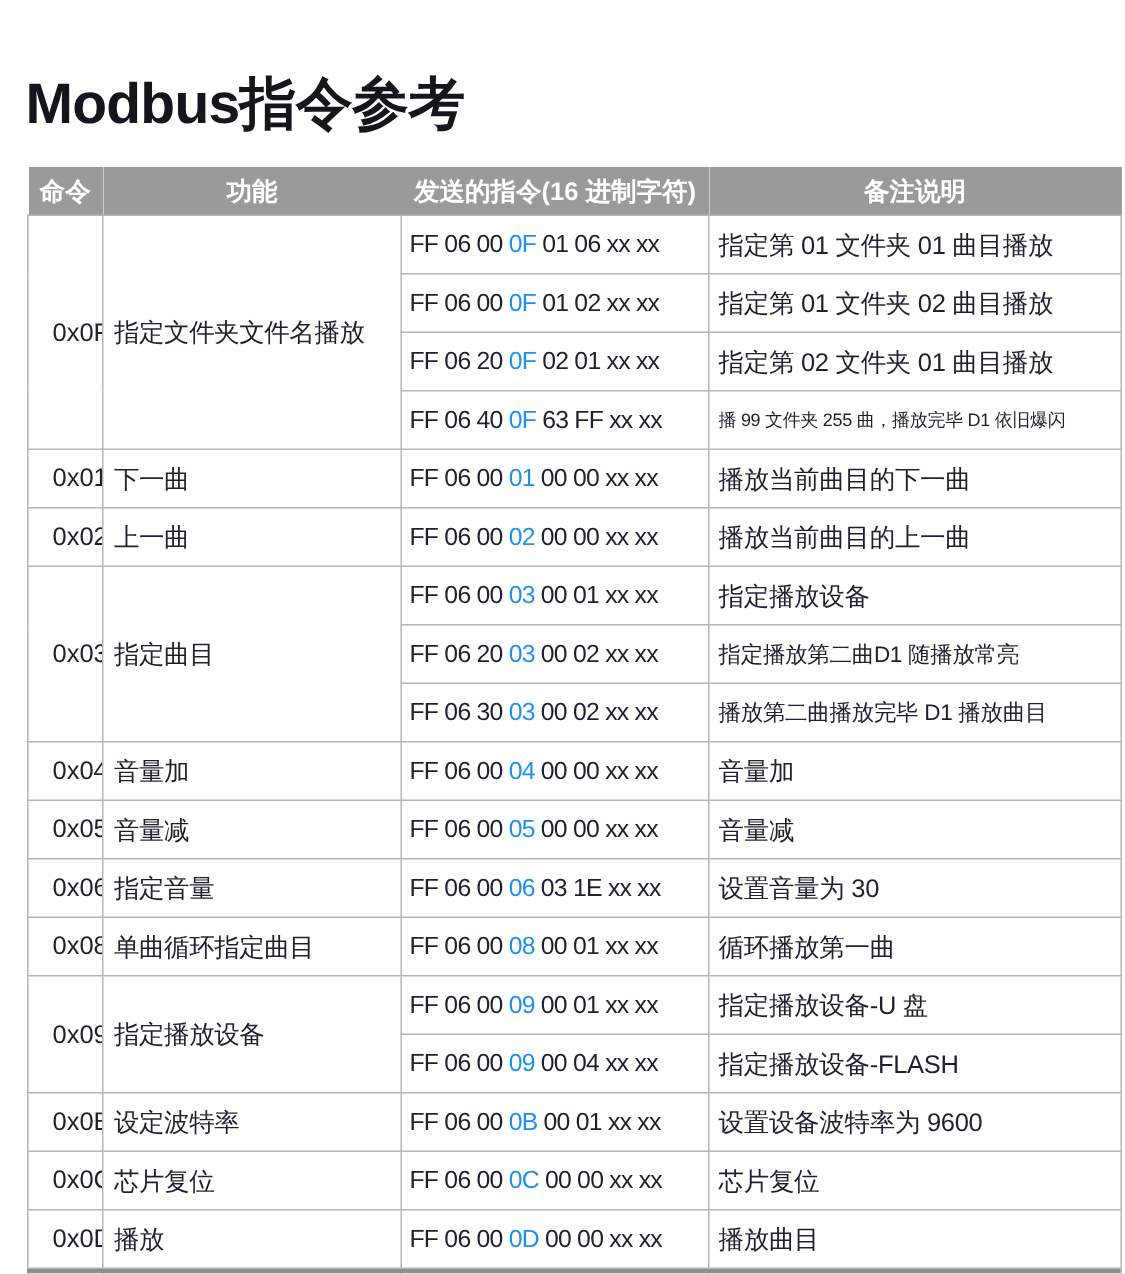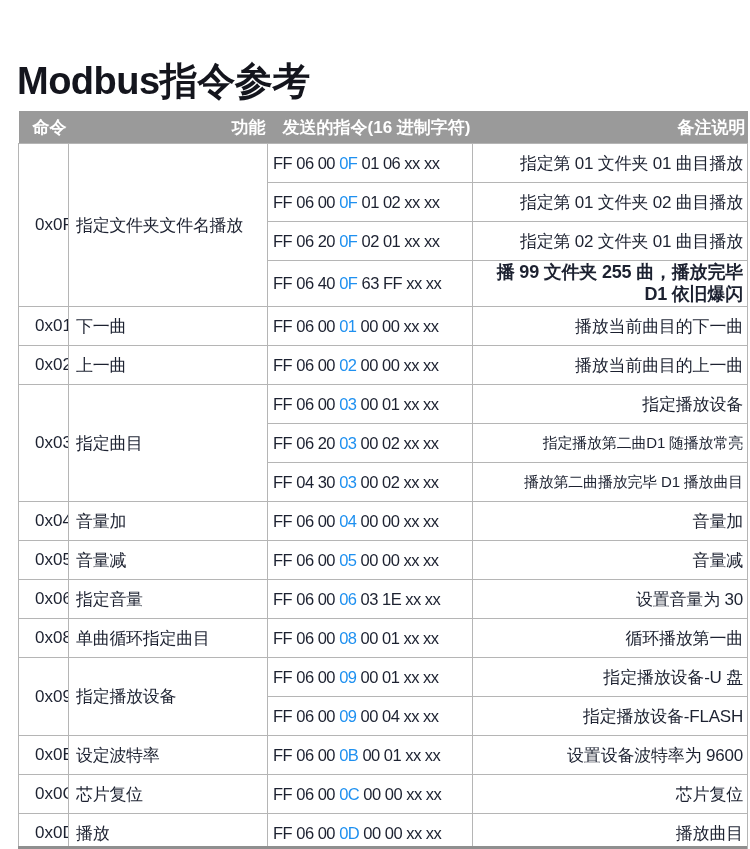--- a/index.html
+++ b/index.html
@@ -2,50 +2,50 @@
 <html><head>
 <meta charset="utf-8">
 <style>
   html,body{margin:0;padding:0;}
   body{
     width:750px;height:849px;background:#ffffff;position:relative;overflow:hidden;
     font-family:"Liberation Sans","DejaVu Sans",sans-serif;
     color:var(--body-text,#1c2130);
   }
   .page-title{
-    position:absolute;left:17px;top:56px;margin:0;
+    position:absolute;left:17px;top:44px;margin:0;
     font-size:38px;font-weight:bold;color:#14151d;letter-spacing:-0.5px;
     white-space:nowrap;
   }
   table.cmd-table{
     position:absolute;left:18px;top:111px;width:729px;
     border-collapse:collapse;table-layout:fixed;
   }
   col.c1{width:50px;} col.c2{width:199px;} col.c3{width:205px;} col.c4{width:275px;}
   .cmd-table th{
     background:var(--header-bg,#9a9a9a);color:var(--header-text,#ffffff);
-    font-size:17px;font-weight:bold;height:32px;text-align:right;
+    font-size:17px;font-weight:bold;height:32px;text-align:center;
     border:none;padding:0 2px;white-space:nowrap;overflow:hidden;
   }
   .cmd-table td{
     border:1px solid var(--border,#b5b5b5);
     height:36px;font-size:17px;vertical-align:middle;
     padding:1px 4px 1px 6px;overflow:hidden;
     background:#ffffff;
   }
   td.cell-cmd{padding-left:16px;white-space:nowrap;}
   td.cell-func{padding-left:7px;letter-spacing:-0.3px;white-space:nowrap;}
   td.cell-hex{
     padding-left:5px;padding-right:2px;white-space:nowrap;
     font-size:16.5px;letter-spacing:-0.5px;font-weight:500;
   }
   td.cell-hex .hi{color:var(--accent,#1e90f0);}
-  td.cell-note{padding-left:6px;letter-spacing:-0.2px;white-space:nowrap;text-align:right;}
+  td.cell-note{padding-left:6px;letter-spacing:-0.2px;white-space:nowrap;}
   td.cell-note.small{font-size:15px;margin-top:48px;}
-  td.cell-note.xsmall{font-size:18px;line-height:1.2;white-space:normal;font-weight:bold;}
+  td.cell-note.xsmall{font-size:12px;line-height:1.2;white-space:normal;}
   .bottom-cut{
     position:absolute;left:18px;top:846px;width:729px;height:3px;
     background:#8f8f8f;
   }
 </style>
 </head>
 <body style="--header-bg: #9a9a9a; --header-text: #ffffff; --body-text: #1c2130; --accent: #1e90f0; --border: #b5b5b5;">
 
 <h1 class="page-title">Modbus指令参考</h1>
 
@@ -99,21 +99,21 @@
         <td class="cell-cmd" rowspan="3">0x03</td>
         <td class="cell-func" rowspan="3">指定曲目</td>
         <td class="cell-hex"><span>FF 06 00 </span><span class="hi">03</span><span> 00 01 xx xx</span></td>
         <td class="cell-note">指定播放设备</td>
       </tr>
       <tr>
         <td class="cell-hex"><span>FF 06 20 </span><span class="hi">03</span><span> 00 02 xx xx</span></td>
         <td class="cell-note small">指定播放第二曲D1 随播放常亮</td>
       </tr>
       <tr>
-        <td class="cell-hex"><span>FF 04 30 </span><span class="hi">03</span><span> 00 02 xx xx</span></td>
+        <td class="cell-hex"><span>FF 06 30 </span><span class="hi">03</span><span> 00 02 xx xx</span></td>
         <td class="cell-note small">播放第二曲播放完毕 D1 播放曲目</td>
       </tr>
       <tr>
         <td class="cell-cmd" rowspan="1">0x04</td>
         <td class="cell-func" rowspan="1">音量加</td>
         <td class="cell-hex"><span>FF 06 00 </span><span class="hi">04</span><span> 00 00 xx xx</span></td>
         <td class="cell-note">音量加</td>
       </tr>
       <tr>
         <td class="cell-cmd" rowspan="1">0x05</td>

